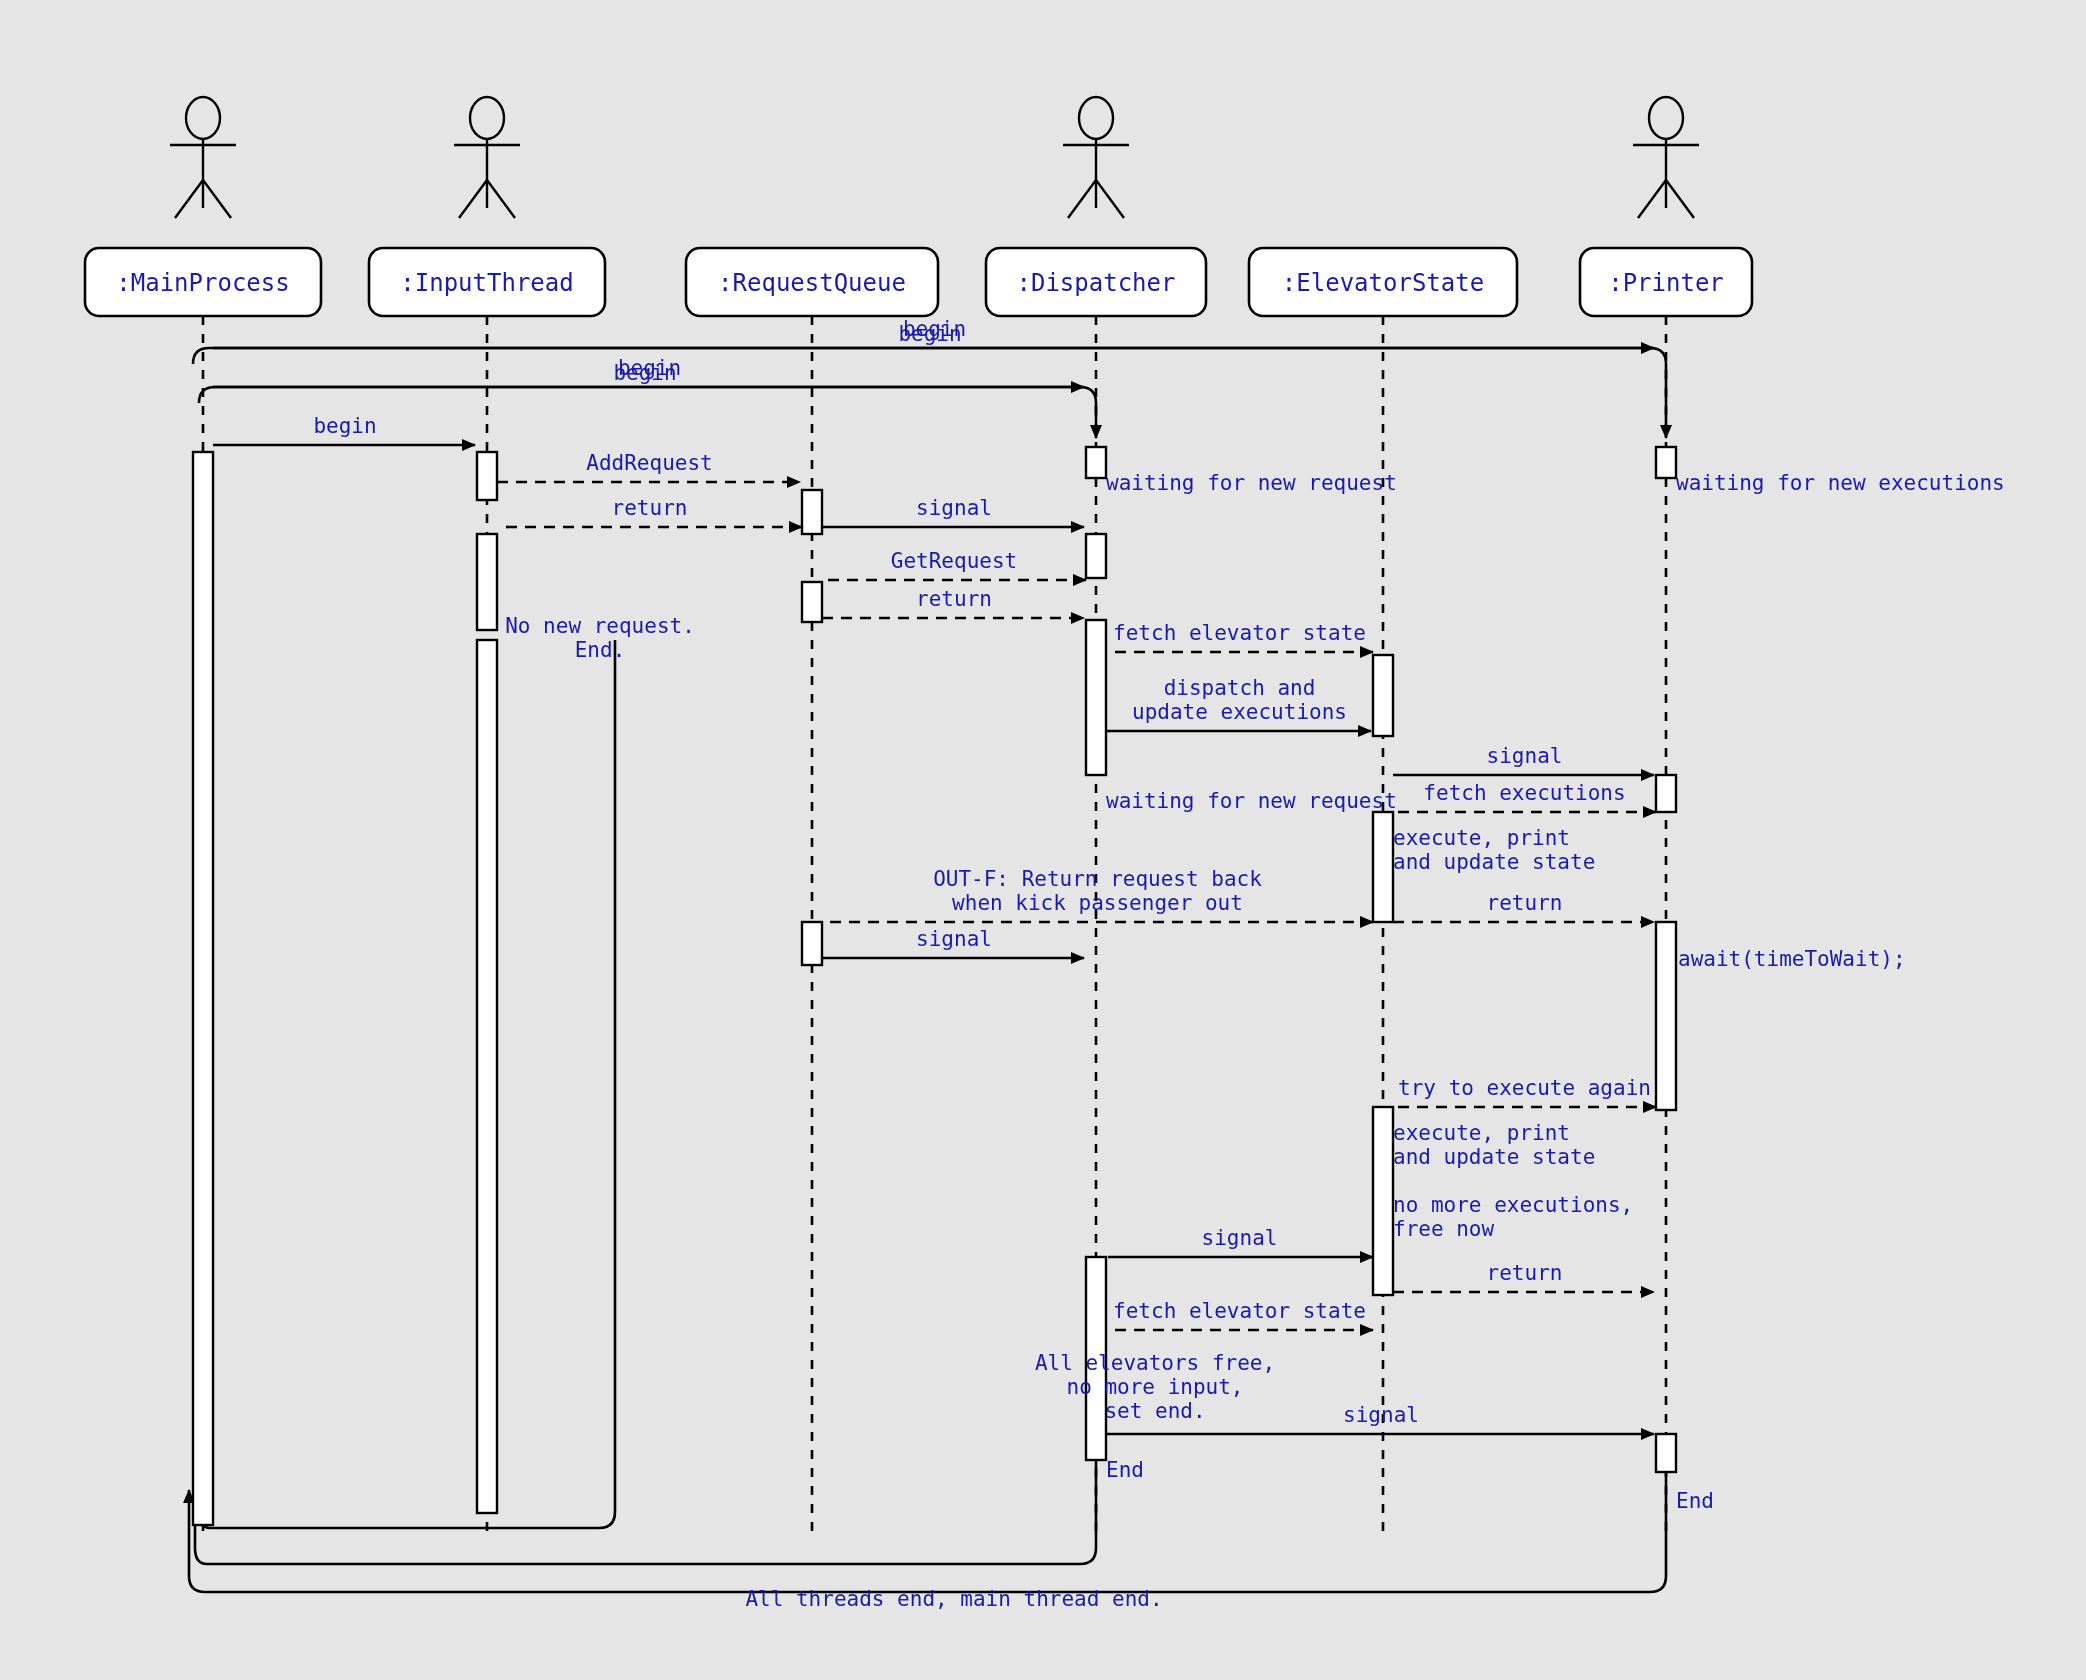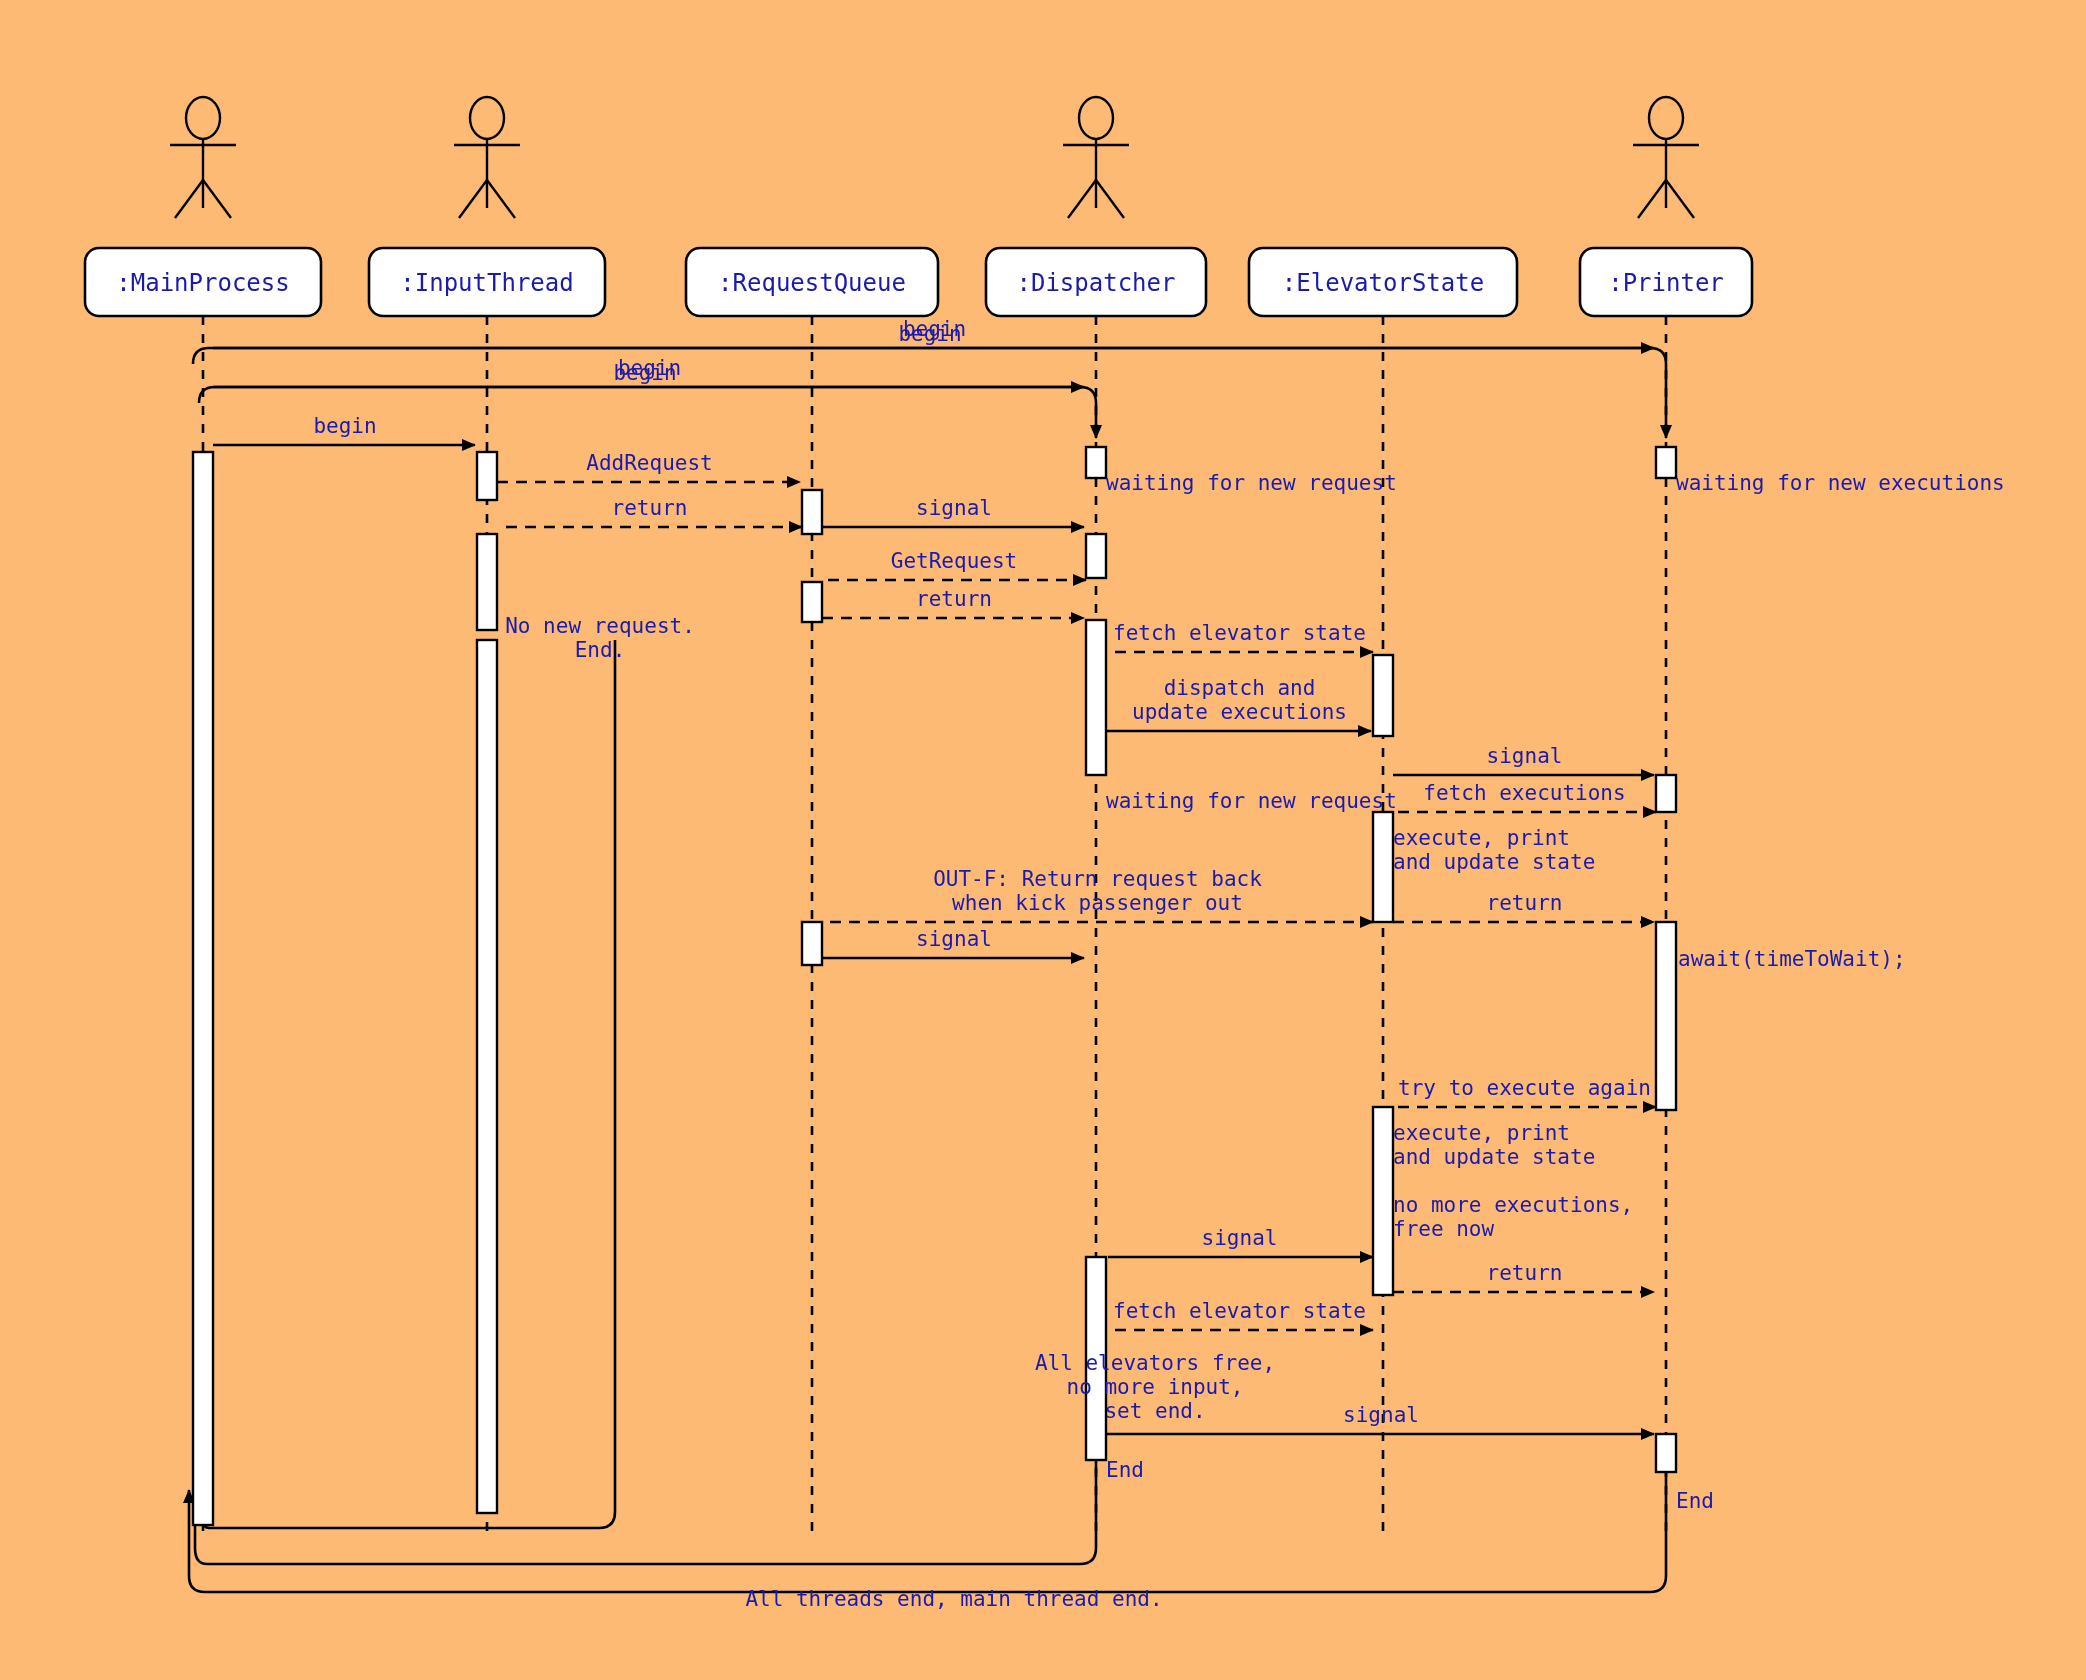--- a/index.html
+++ b/index.html
@@ -1,17 +1,17 @@
 <!DOCTYPE html>
 <html><head>
 <meta charset="utf-8">
 <title>UML Sequence Diagram</title>
 <style>
   html,body{margin:0;padding:0;background:#ffffff;}
-  #stage{position:relative;width:2086px;height:1680px;background:#fdba74;
+  #stage{position:relative;width:2086px;height:1680px;background:#e5e5e5;
          font-family:"DejaVu Sans Mono",monospace;}
   svg{display:block;}
   .lbl{fill:#1a1aaf;font-family:"DejaVu Sans Mono","Liberation Mono",monospace;
        font-size:21px;}
   .objlbl{fill:#1a1aaf;font-family:"DejaVu Sans Mono","Liberation Mono",monospace;
        font-size:24px;}
   .stroke{stroke:#000000;fill:none;}
 </style>
 </head>
 <body>

